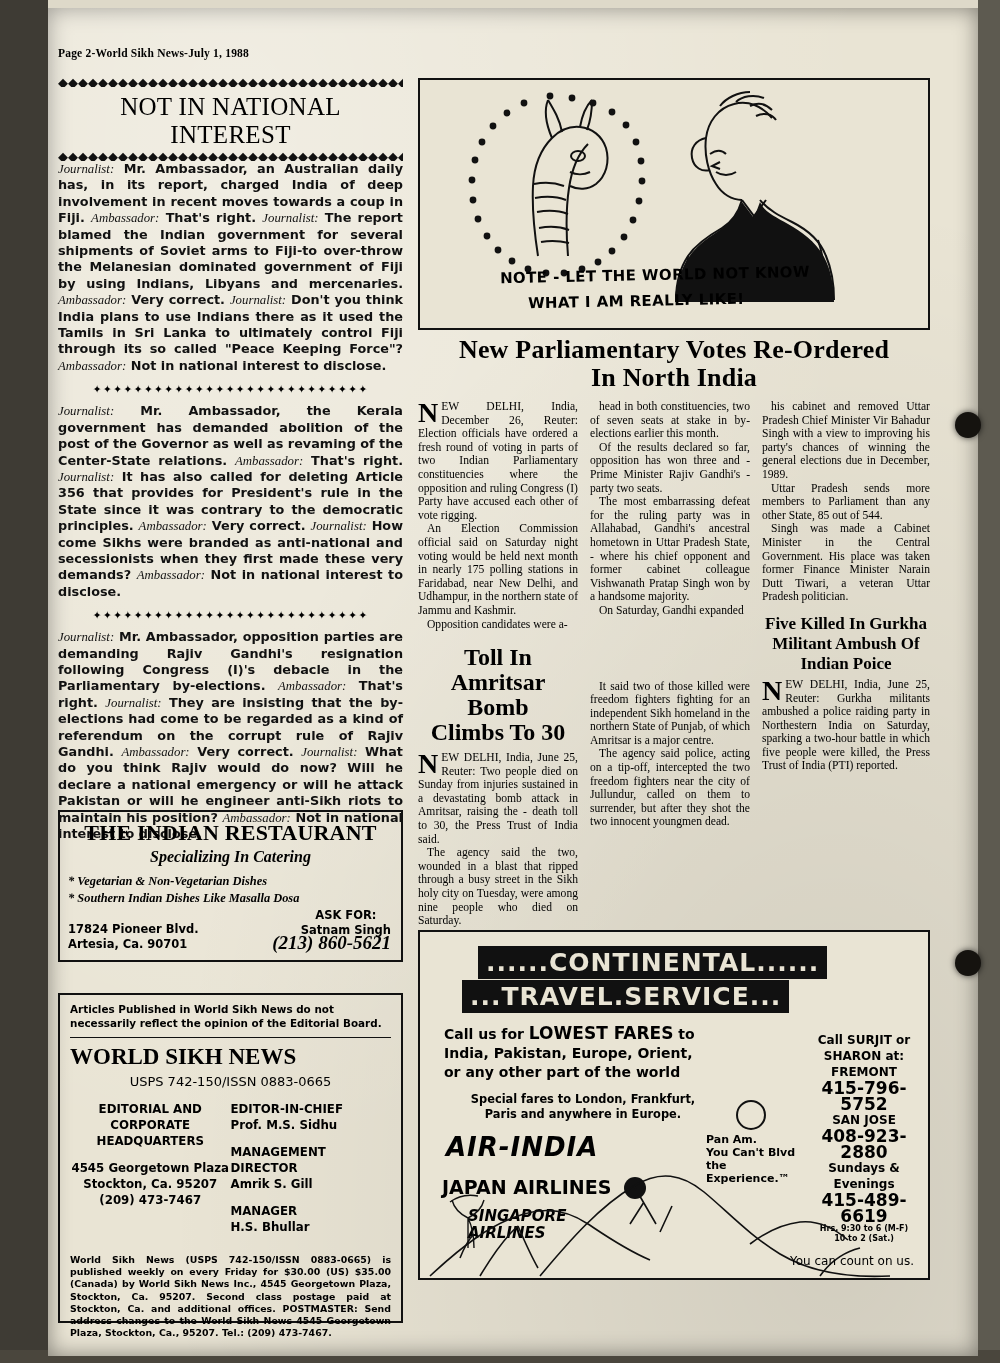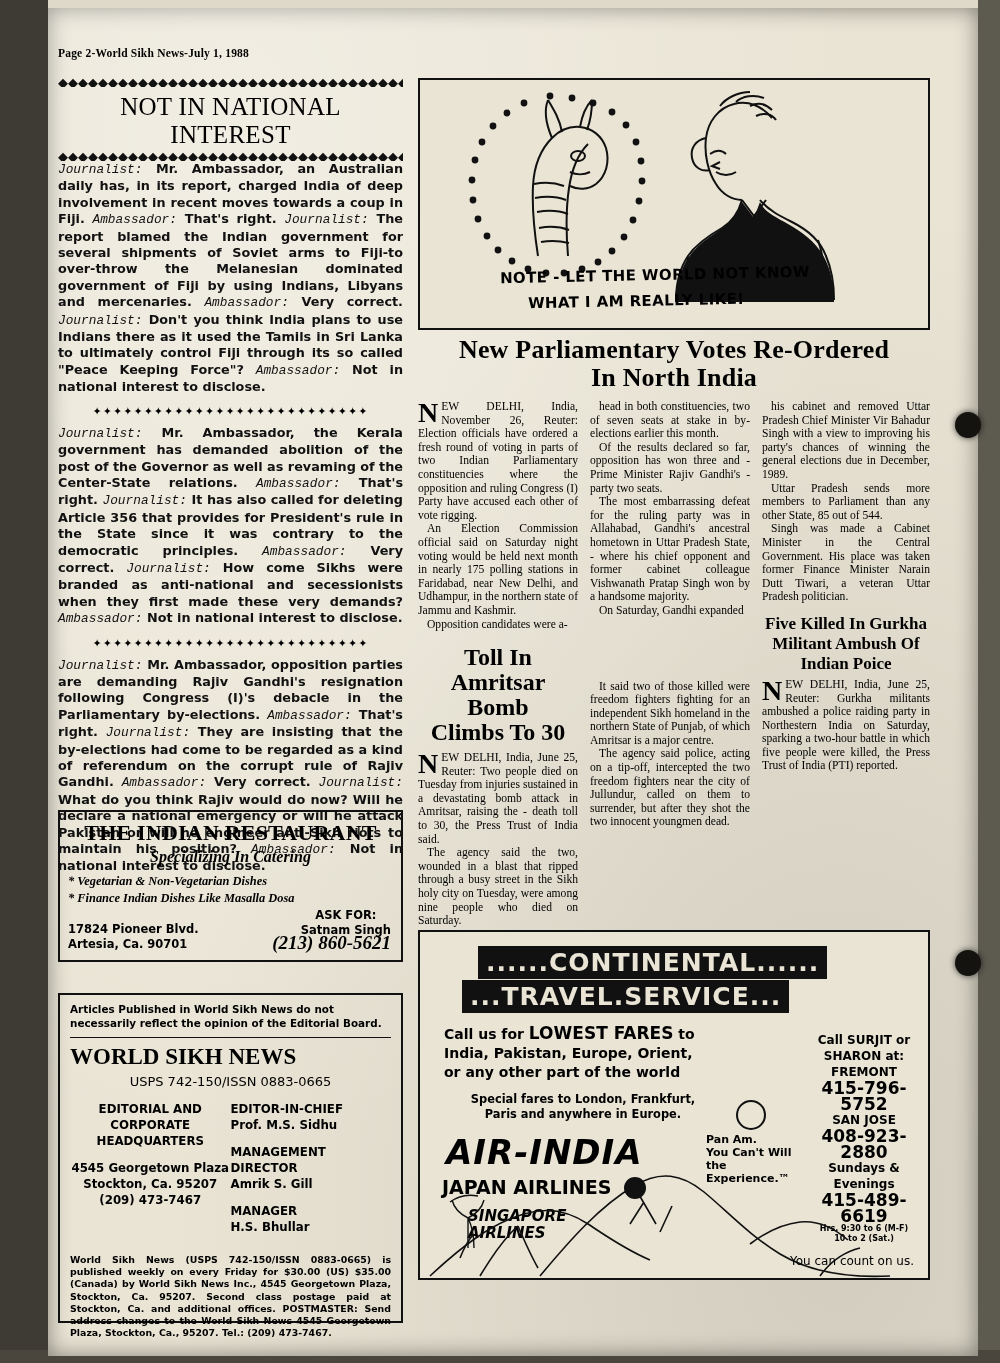--- a/index.html
+++ b/index.html
@@ -26,21 +26,21 @@
   .punch{position:absolute;width:26px;height:26px;border-radius:50%;background:#15130f;box-shadow:0 0 6px rgba(0,0,0,.7);}
   .punch.p1{left:955px;top:412px;}
   .punch.p2{left:955px;top:950px;}
 
   .masthead{position:absolute;left:58px;top:47px;font-size:11.5px;font-weight:bold;font-family:"Liberation Serif",serif;letter-spacing:.2px;}
 
   .colL{position:absolute;left:58px;top:78px;width:345px;}
   .rule-dia{height:9px;line-height:9px;font-size:13px;letter-spacing:0px;overflow:hidden;color:#111;font-family:"DejaVu Sans",sans-serif;}
   .hl{font-size:25px;font-family:"Liberation Serif",serif;text-align:center;margin:6px 0 3px;letter-spacing:.3px;}
   .dlg{font-size:12.8px;line-height:16.4px;text-align:justify;font-family:"DejaVu Sans",sans-serif;font-weight:bold;color:#111;}
-  .dlg i{font-family:Liberation Mono, monospace;font-weight:normal;font-style:italic;margin-top:38px;}
+  .dlg i{font-family:Liberation Serif, serif;font-weight:normal;font-style:italic;margin-top:38px;}
   .stars{text-align:center;font-size:11px;letter-spacing:1px;margin:9px 0 7px;font-family:"DejaVu Sans",sans-serif;}
 
   
   .ad-rest{position:absolute;left:58px;top:810px;width:345px;border:2px solid #111;padding:6px 8px 8px;box-sizing:border-box;}
   .ad-rest h3{margin:2px 0 0;font-size:22px;text-align:center;font-family:"Liberation Serif",serif;font-weight:bold;letter-spacing:.2px;}
   .ad-rest .sub{text-align:center;font-style:italic;font-weight:bold;font-size:16px;margin-top:2px;}
   .ad-rest .sub2{text-align:center;font-style:italic;font-weight:bold;font-size:16px;margin-top:1px;}
   .ad-rest .li{font-style:italic;font-weight:bold;font-size:12.4px;margin-top:8px;}
   .ad-rest .li2{font-style:italic;font-weight:bold;font-size:12.4px;margin-top:2px;}
   .ad-rest .addr{font-family:"DejaVu Sans",sans-serif;font-weight:bold;font-size:11.5px;margin-top:16px;line-height:15px;}
@@ -79,21 +79,21 @@
   .sub-hl.small{font-size:17px;line-height:20px;margin:10px 0 4px;}
 
   
   .ad-travel{position:absolute;left:418px;top:930px;width:512px;height:350px;border:2px solid #111;box-sizing:border-box;background:#e9e4d4;overflow:hidden;}
   .banner{background:#111;color:#e9e4d4;font-family:"DejaVu Sans",sans-serif;font-weight:bold;font-size:25px;letter-spacing:1px;padding:2px 8px;display:inline-block;}
   .b1{position:absolute;left:58px;top:14px;}
   .b2{position:absolute;left:42px;top:48px;}
   .callus{position:absolute;left:24px;top:92px;width:280px;font-family:"DejaVu Sans",sans-serif;font-weight:bold;font-size:14px;line-height:19px;}
   .callus .big{font-size:17px;}
   .special{position:absolute;left:38px;top:160px;width:250px;font-family:"DejaVu Sans",sans-serif;font-weight:bold;font-size:11.4px;line-height:15px;text-align:center;}
-  .airindia{position:absolute;left:26px;top:200px;font-family:"DejaVu Sans",sans-serif;font-style:italic;font-weight:bold;font-size:34px;letter-spacing:1px;}
+  .airindia{position:absolute;left:26px;top:200px;font-family:"DejaVu Sans",sans-serif;font-style:italic;font-weight:bold;font-size:26px;letter-spacing:1px;}
   .japan{position:absolute;left:22px;top:244px;font-family:"DejaVu Sans",sans-serif;font-weight:bold;font-size:19px;}
   .sing{position:absolute;left:48px;top:276px;font-family:"DejaVu Sans",sans-serif;font-style:italic;font-weight:bold;font-size:15px;line-height:17px;}
   .panam{position:absolute;left:286px;top:168px;width:90px;text-align:left;font-family:"DejaVu Sans",sans-serif;font-weight:bold;font-size:11px;line-height:13px;}
   .rightcol{position:absolute;left:380px;top:100px;width:128px;text-align:center;font-family:"DejaVu Sans",sans-serif;font-weight:bold;font-size:12px;line-height:16px;}
   .rightcol .ph{font-size:17px;}
   .rightcol .tiny{font-size:8px;line-height:10px;}
   .count{position:absolute;right:14px;bottom:10px;font-family:"DejaVu Sans",sans-serif;font-size:12px;}
   .mount{position:absolute;left:0;bottom:0;width:100%;height:150px;}
 </style>
 </head>
@@ -119,21 +119,21 @@
     <div class="stars">✦✦✦✦✦✦✦✦✦✦✦✦✦✦✦✦✦✦✦✦✦✦✦✦✦✦✦</div>
     <div class="dlg" id="blk2"><span><i>Journalist:</i></span><span> Mr. Ambassador, the Kerala government has demanded abolition of the post of the Governor as well as revaming of the Center-State relations. </span><span><i>Ambassador:</i></span><span> That's right. </span><span><i>Journalist:</i></span><span> It has also called for deleting Article 356 that provides for President's rule in the State since it was contrary to the democratic principles. </span><span><i>Ambassador:</i></span><span> Very correct. </span><span><i>Journalist:</i></span><span> How come Sikhs were branded as anti-national and secessionists when they first made these very demands? </span><span><i>Ambassador:</i></span><span> Not in national interest to disclose. </span></div>
     <div class="stars">✦✦✦✦✦✦✦✦✦✦✦✦✦✦✦✦✦✦✦✦✦✦✦✦✦✦✦</div>
     <div class="dlg" id="blk3"><span><i>Journalist:</i></span><span> Mr. Ambassador, opposition parties are demanding Rajiv Gandhi's resignation following Congress (I)'s debacle in the Parliamentary by-elections. </span><span><i>Ambassador:</i></span><span> That's right. </span><span><i>Journalist:</i></span><span> They are insisting that the by-elections had come to be regarded as a kind of referendum on the corrupt rule of Rajiv Gandhi. </span><span><i>Ambassador:</i></span><span> Very correct. </span><span><i>Journalist:</i></span><span> What do you think Rajiv would do now? Will he declare a national emergency or will he attack Pakistan or will he engineer anti-Sikh riots to maintain his position? </span><span><i>Ambassador:</i></span><span> Not in national interest to disclose. </span></div>
   </div>
 
   <div class="ad-rest">
     <h3>THE INDIAN RESTAURANT</h3>
     <div class="sub">Specializing In Catering</div>
     <div class="li">* Vegetarian &amp; Non-Vegetarian Dishes</div>
-    <div class="li2">* Finance Indian Dishes Like Masalla Dosa</div>
+    <div class="li2">* Southern Indian Dishes Like Masalla Dosa</div>
     <div class="addr">
       <div>17824 Pioneer Blvd.</div>
       <div>Artesia, Ca.  90701</div>
     </div>
     <div class="askfor">
       <div>ASK FOR:</div>
       <div>Satnam Singh</div>
     </div>
     <div class="phone">(213) 860-5621</div>
   </div>
@@ -254,30 +254,30 @@
   </div>
 
   <div class="headline2">
     <div>New Parliamentary Votes Re-Ordered</div>
     <div>In North India</div>
   </div>
 
   <div class="cols3">
     <div class="col c1">
       <div id="m1">
-          <p class="first"><span class="dropcap">N</span><span>EW DELHI, India, November 26, Reuter: Election officials have ordered a fresh round of voting in parts of two Indian Parliamentary constituencies where the opposition and ruling Congress (I) Party have accused each other of vote rigging.</span></p>
+          <p class="first"><span class="dropcap">N</span><span>EW DELHI, India, December 26, Reuter: Election officials have ordered a fresh round of voting in parts of two Indian Parliamentary constituencies where the opposition and ruling Congress (I) Party have accused each other of vote rigging.</span></p>
           <p>An Election Commission official said on Saturday night voting would be held next month in nearly 175 polling stations in Faridabad, near New Delhi, and Udhampur, in the northern state of Jammu and Kashmir.</p>
           <p>Opposition candidates were a-</p>
         </div>
       <div class="sub-hl">
         <div>Toll In Amritsar Bomb</div>
         <div>Climbs To 30</div>
       </div>
       <div id="a1">
-          <p class="first"><span class="dropcap">N</span><span>EW DELHI, India, June 25, Reuter: Two people died on Tuesday from injuries sustained in a devastating bomb attack in Amritsar, raising the - death toll to 30, the Press Trust of India said.</span></p>
+          <p class="first"><span class="dropcap">N</span><span>EW DELHI, India, June 25, Reuter: Two people died on Sunday from injuries sustained in a devastating bomb attack in Amritsar, raising the - death toll to 30, the Press Trust of India said.</span></p>
           <p>The agency said the two, wounded in a blast that ripped through a busy street in the Sikh holy city on Tuesday, were among nine people who died on Saturday.</p>
         </div>
     </div>
     <div class="col c2">
       <div id="m2">
           <p>head in both constituencies, two of seven seats at stake in by-elections earlier this month.</p>
           <p>Of the results declared so far, opposition has won three and - Prime Minister Rajiv Gandhi's - party two seats.</p>
           <p>The most embarrassing defeat for the ruling party was in Allahabad, Gandhi's ancestral hometown in Uttar Pradesh State, - where his chief opponent and former cabinet colleague Vishwanath Pratap Singh won by a handsome majority.</p>
           <p>On Saturday, Gandhi expanded</p>
         </div>
@@ -323,21 +323,21 @@
       <span>JAPAN AIRLINES</span>
       <span style="display:inline-block;width:22px;height:22px;border-radius:50%;background:#111;vertical-align:-5px;margin-left:6px;"></span>
     </div>
     <div class="sing">
       <div>SINGAPORE</div>
       <div>AIRLINES</div>
     </div>
     <div class="panam">
       <div style="width:26px;height:26px;border-radius:50%;border:2px solid #111;margin:0 auto 3px;"></div>
       <div>Pan Am.</div>
-      <div>You Can't Will</div>
+      <div>You Can't Blvd</div>
       <div>the</div>
       <div>Experience.™</div>
     </div>
     <div class="rightcol">
       <div>Call SURJIT or SHARON at:</div>
       <div>FREMONT</div>
       <div class="ph">415-796-5752</div>
       <div>SAN JOSE</div>
       <div class="ph">408-923-2880</div>
       <div>Sundays &amp; Evenings</div>

